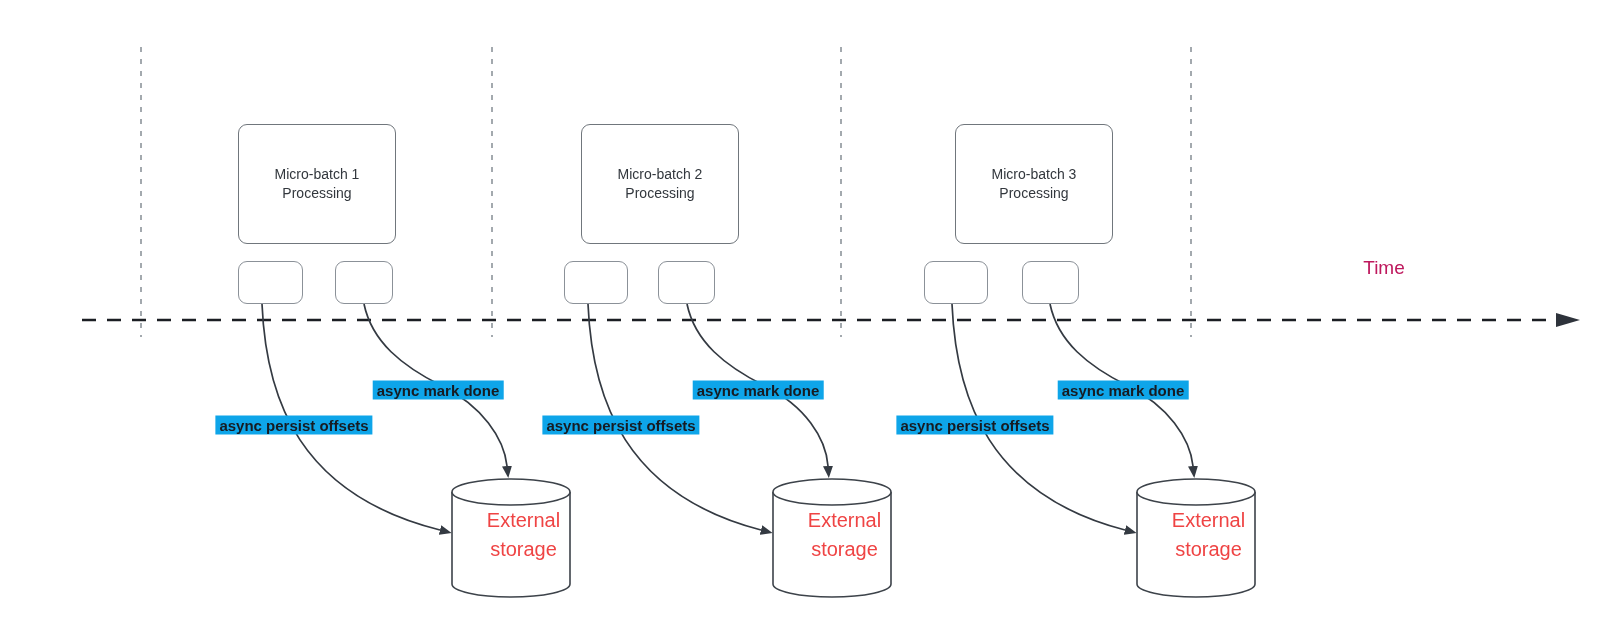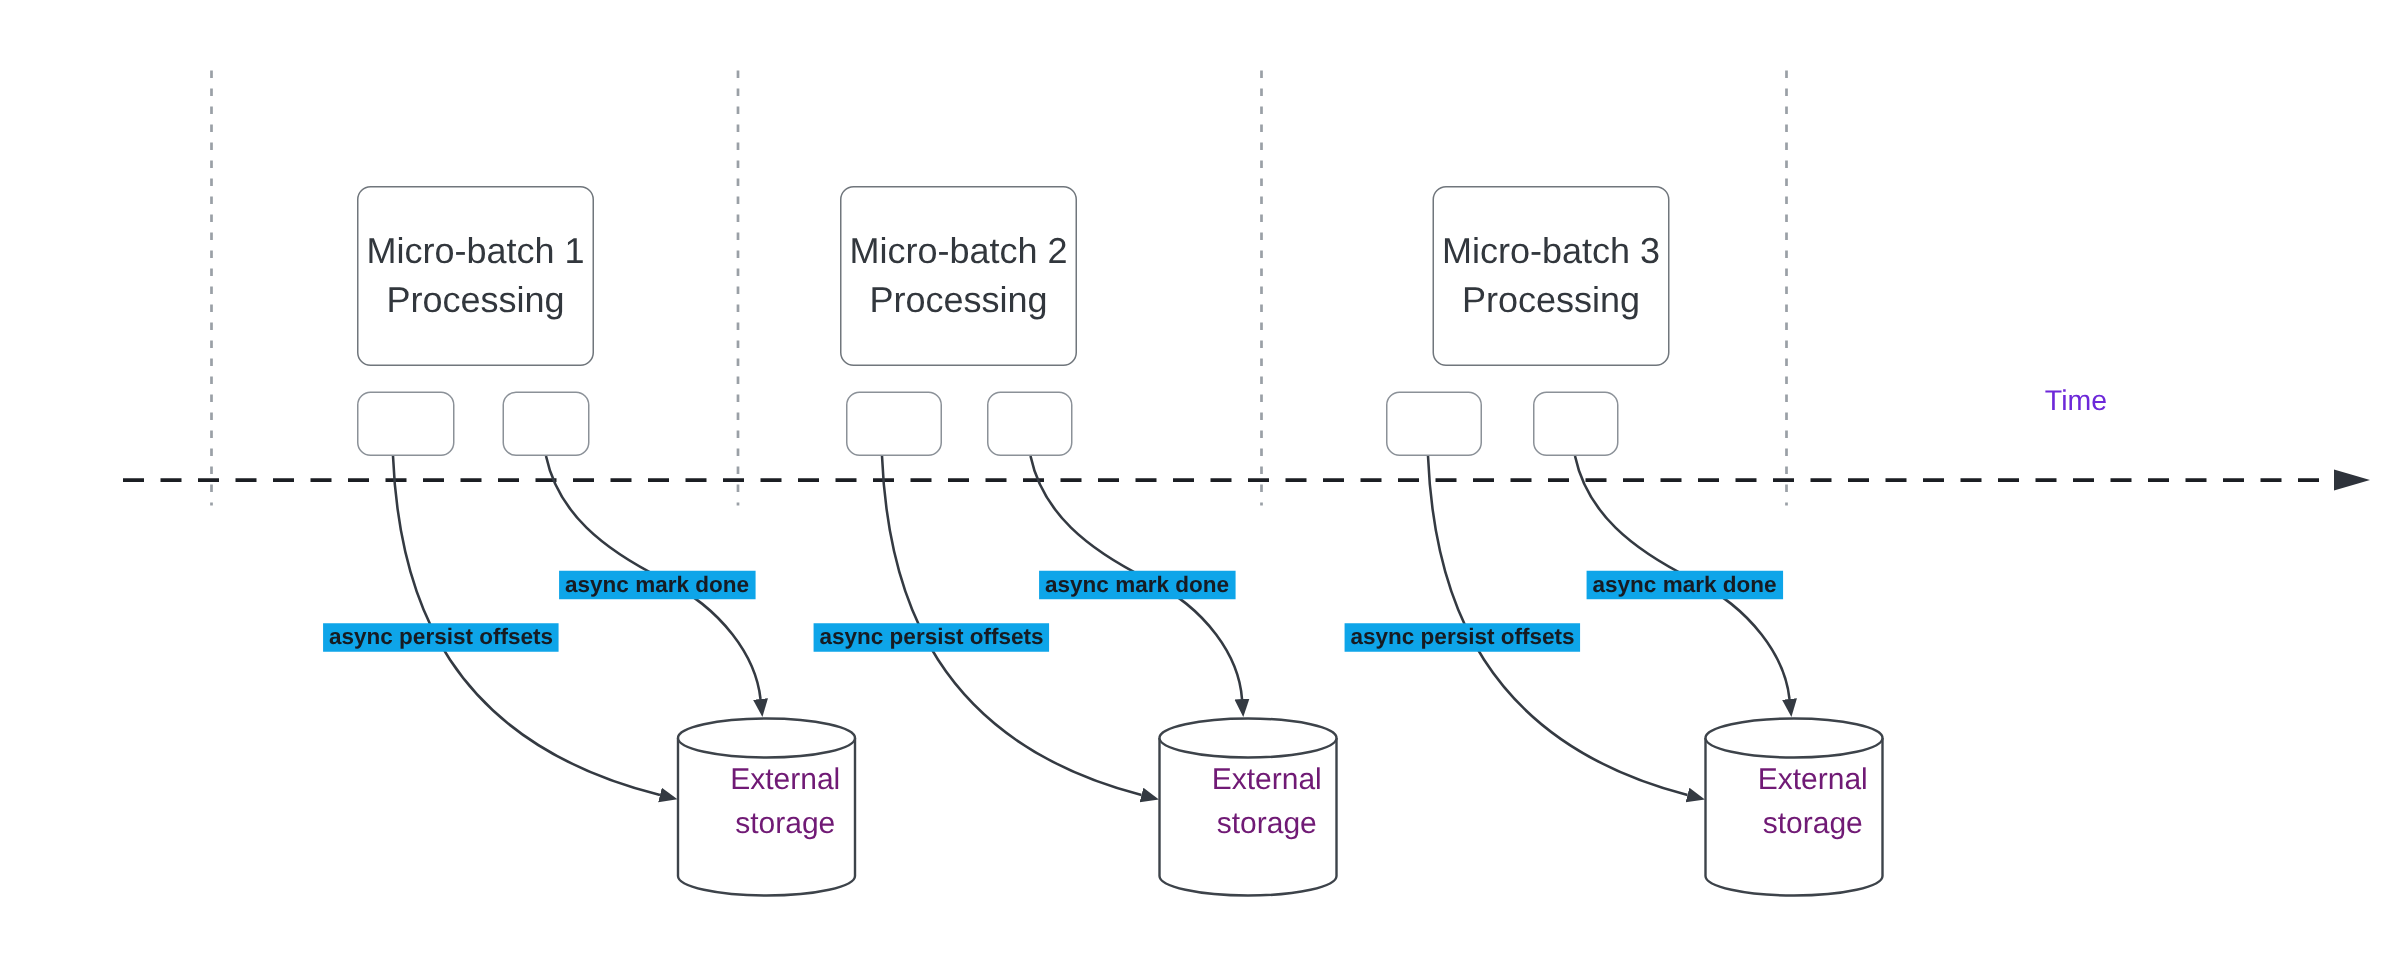--- a/index.html
+++ b/index.html
@@ -9,38 +9,38 @@
   }
   .layer{position:absolute;left:0;top:0;}
   .vline{stroke:#9aa0a6;stroke-width:1.8;stroke-dasharray:5 7;}
   .timeline{stroke:#1b1e23;stroke-width:2.5;stroke-dasharray:14 11;}
   .curve{fill:none;stroke:#343a42;stroke-width:1.7;}
   .cyl{fill:#ffffff;stroke:#3d434a;stroke-width:1.6;}
   .bigbox{
     position:absolute;top:124px;width:156px;height:118px;background:#fff;
     border:1.6px solid #70767c;border-radius:9px;
     display:flex;flex-direction:column;align-items:center;justify-content:center;
-    text-align:center;color:#32373d;font-size:24px;line-height:1.38;
+    text-align:center;color:#32373d;font-size:14px;line-height:1.38;
   }
   .smallbox{
     position:absolute;top:261px;height:43px;background:#fff;
     border:1.5px solid #8b9198;border-radius:9px;box-sizing:border-box;
   }
   .alabel{
     position:absolute;transform:translate(-50%,-50%);
     font-weight:bold;font-size:15px;color:#171b22;background:#0ea5e9;
     padding:1px 4px;white-space:nowrap;
   }
   .storage-text{
     position:absolute;width:145px;text-align:center;
-    font-size:20px;line-height:1.45;color:#701a75;
+    font-size:20px;line-height:1.45;color:#ef4444;
   }
   .time-label{
     position:absolute;transform:translate(-50%,-50%);
-    font-size:19px;color:#6d28d9;white-space:nowrap;
+    font-size:19px;color:#be185d;white-space:nowrap;
   }
 </style>
 </head>
 <body>
 
 <div class="canvas">
 
   <svg class="layer" width="1600" height="642" viewBox="0 0 1600 642">
     <defs>
       <marker id="arrowhead" markerUnits="userSpaceOnUse" markerWidth="13" markerHeight="11" refX="0" refY="5" orient="auto">
@@ -89,21 +89,21 @@
   </div>
   <div class="smallbox" style="left:238px;width:65px;"></div>
   <div class="smallbox" style="left:335px;width:58px;"></div>
   <div class="alabel" style="left:294px;top:425px;">async persist offsets</div>
   <div class="alabel" style="left:438px;top:390px;">async mark done</div>
   <div class="storage-text" style="left:451px;top:506px;">
     <div>External</div>
     <div>storage</div>
   </div>
 
-  <div class="bigbox" style="left:560px;">
+  <div class="bigbox" style="left:581px;">
     <div>Micro-batch 2</div>
     <div>Processing</div>
   </div>
   <div class="smallbox" style="left:564px;width:64px;"></div>
   <div class="smallbox" style="left:658px;width:57px;"></div>
   <div class="alabel" style="left:621px;top:425px;">async persist offsets</div>
   <div class="alabel" style="left:758px;top:390px;">async mark done</div>
   <div class="storage-text" style="left:772px;top:506px;">
     <div>External</div>
     <div>storage</div>

